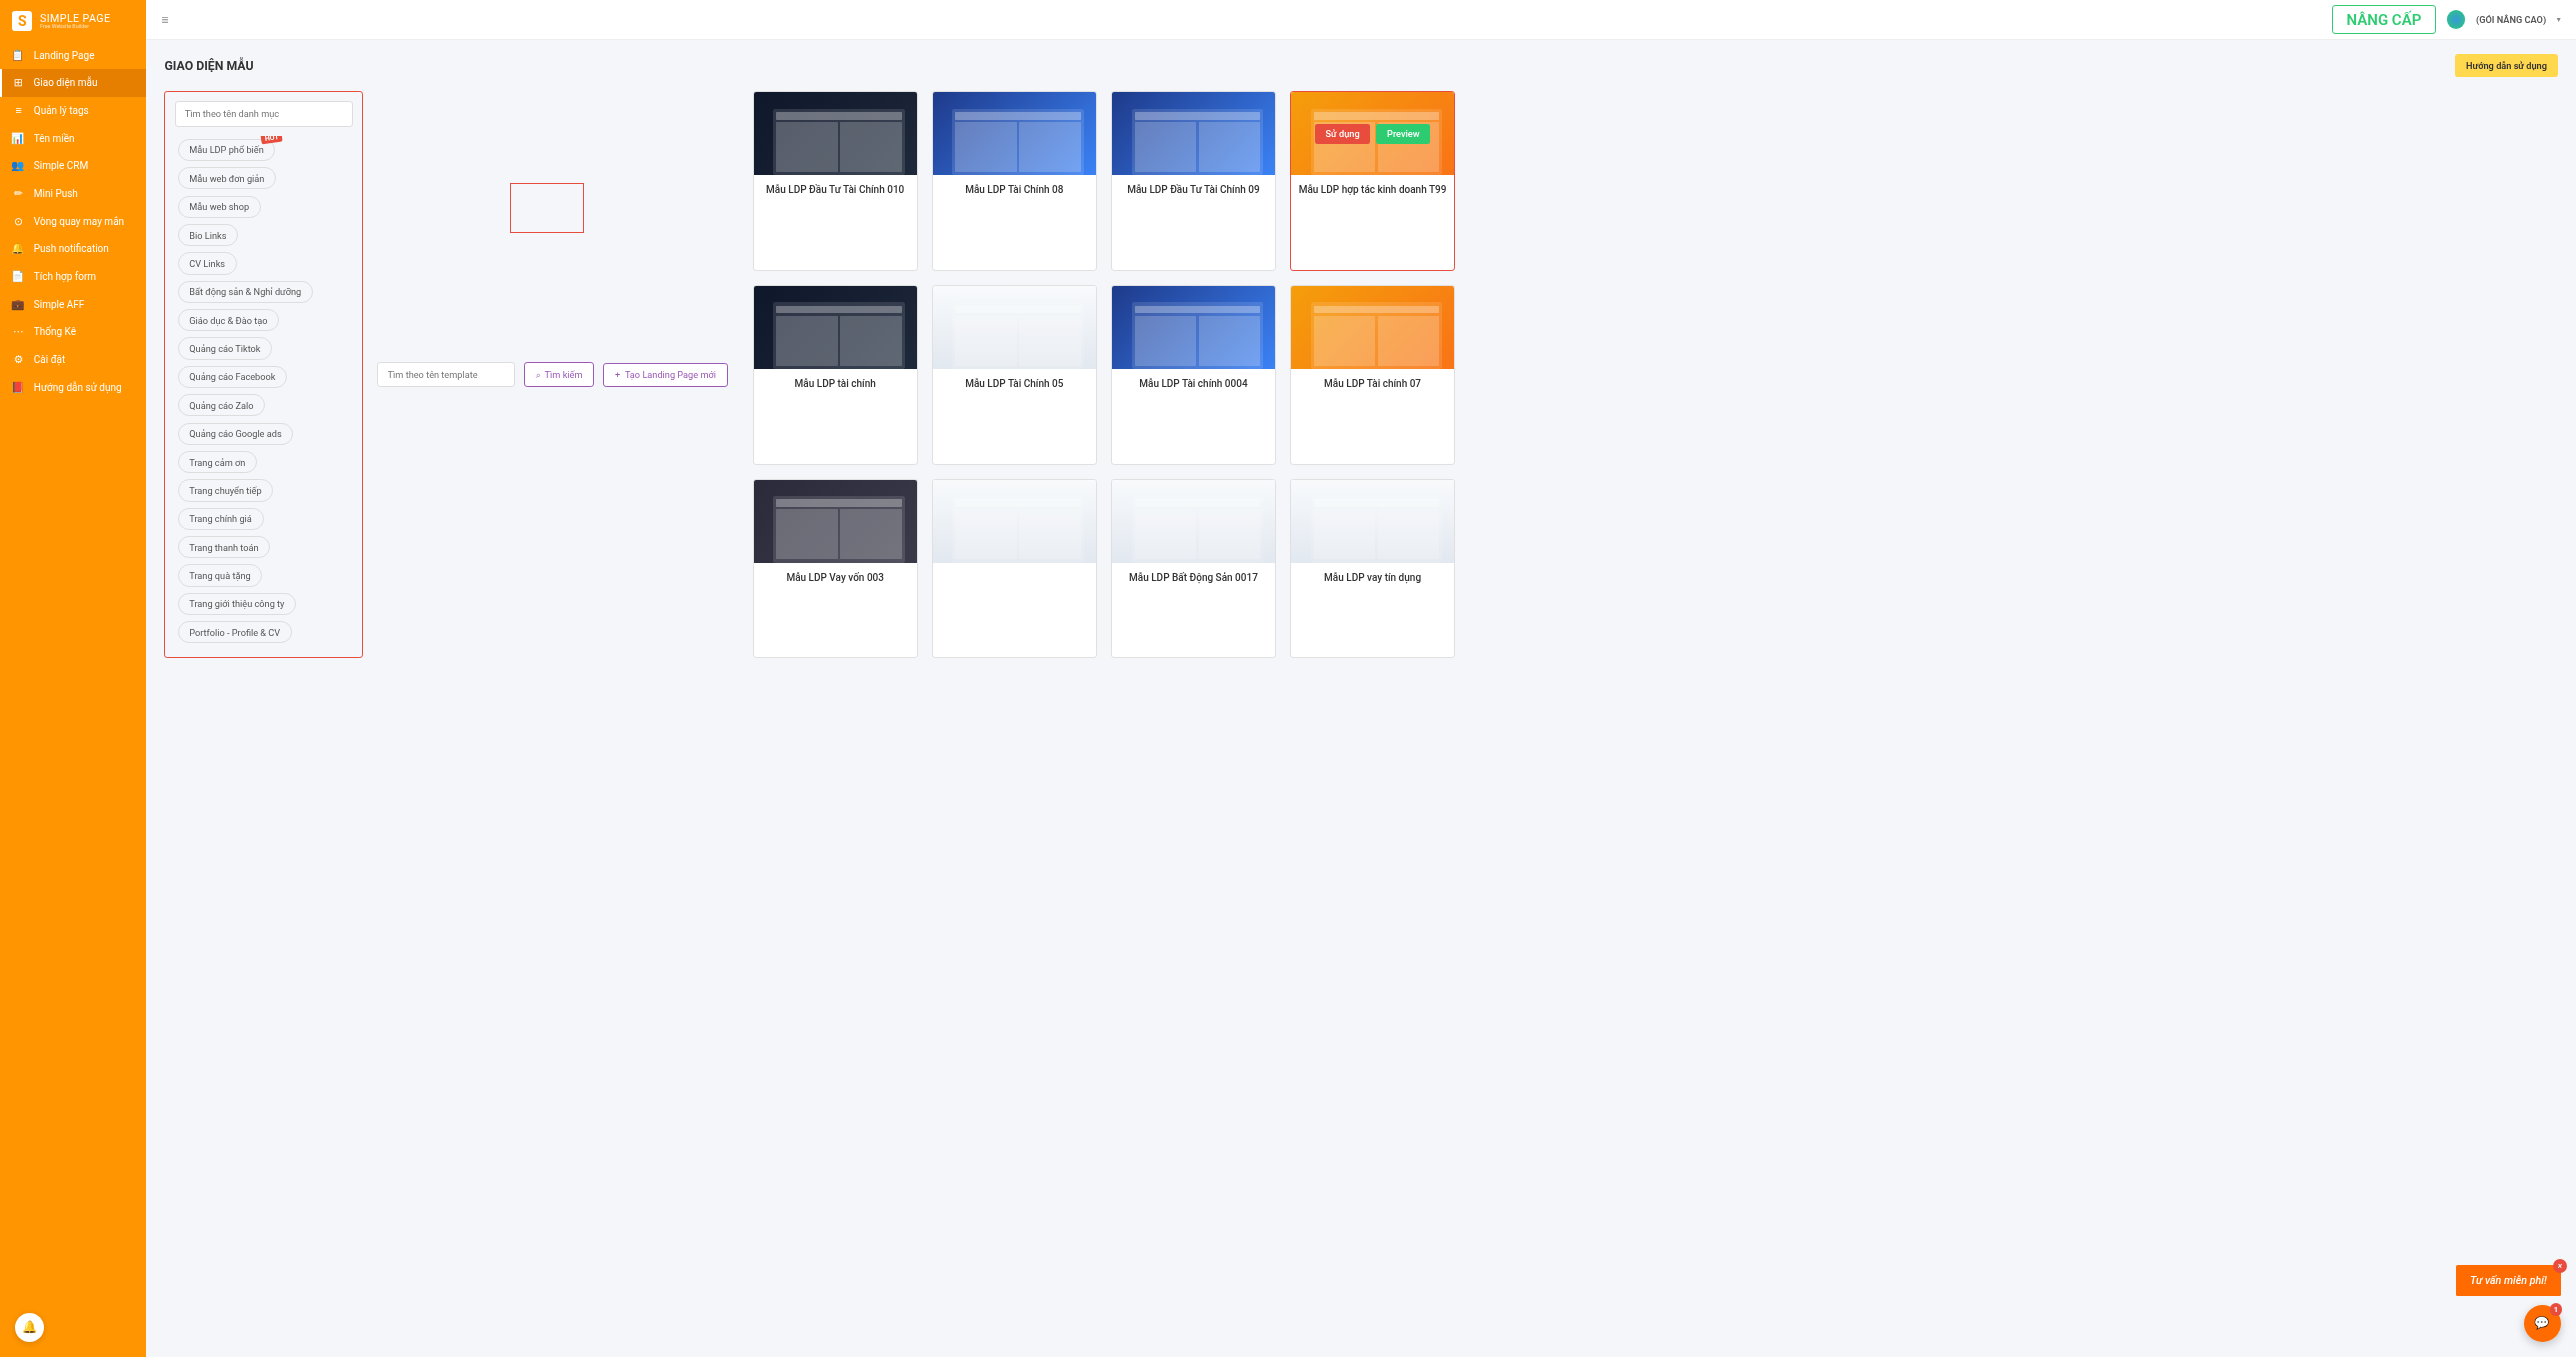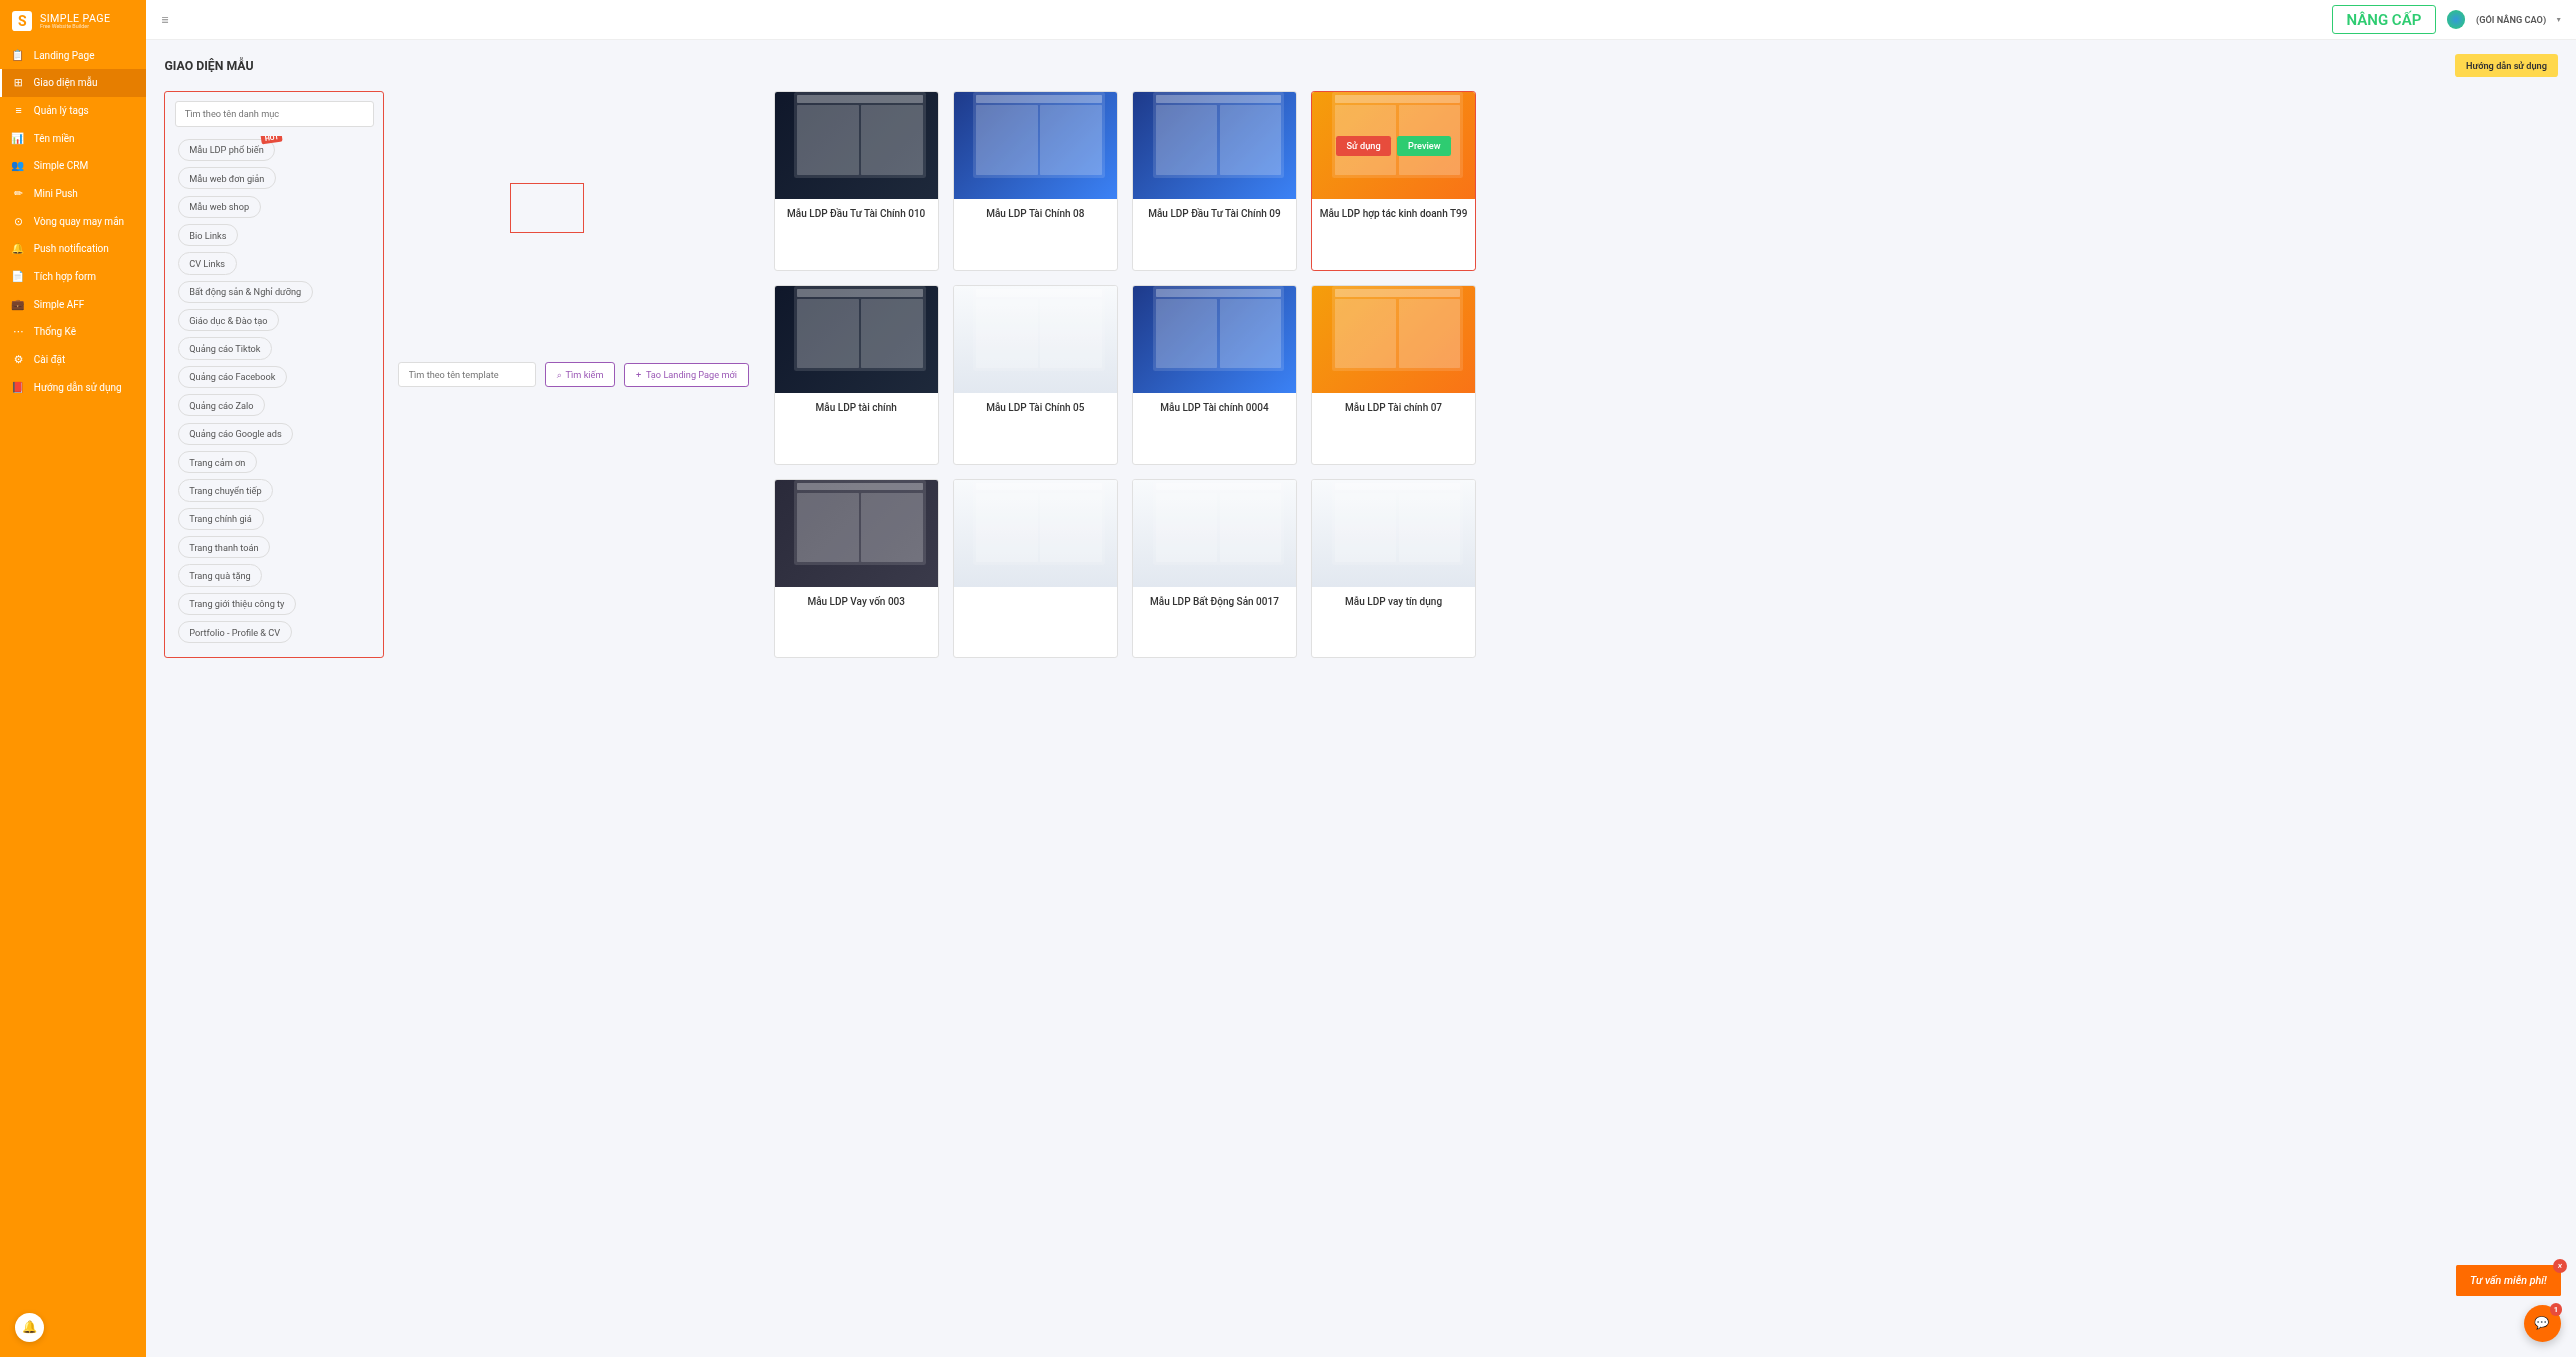--- a/index.html
+++ b/index.html
@@ -23,37 +23,37 @@
 .upgrade-btn { border: 0.8px solid #2ecc71; color: #2ecc71; background: #fff; padding: 4.6px 14px; border-radius: 3.1px; font-size: 15px; font-weight: 600; cursor: pointer; }
 .avatar { width: 18.4px; height: 18.4px; border-radius: 50%; background: radial-gradient(circle, #3498db, #2ecc71); }
 .account-label { font-size: 9.2px; color: #555; font-weight: 600; }
 
 .content { flex: 1; overflow: auto; padding: 14px 18.4px; position: relative; }
 .content-header { display: flex; justify-content: space-between; align-items: center; margin-bottom: 14px; }
 .page-title { font-size: 12.3px; font-weight: 700; color: #333; }
 .help-btn { background: #ffd84d; color: #333; border: none; padding: 6.1px 10.7px; border-radius: 3.1px; font-size: 9.2px; font-weight: 600; cursor: pointer; }
 
 .body-grid { display: flex; gap: 14px; }
-.left-panel { width: 220px; border: 1.5px solid #e74c3c; border-radius: 3.1px; display: flex; flex-direction: column; }
+.left-panel { width: 199px; border: 1.5px solid #e74c3c; border-radius: 3.1px; display: flex; flex-direction: column; }
 .category-search { border: 0.8px solid #ddd; border-radius: 3.1px; padding: 6.1px 9.2px; font-size: 9.2px; color: #999; margin: 9.2px; outline: none; }
 .categories { padding: 0 10.7px 10.7px; overflow: auto; }
 .cat-item { display: inline-block; border: 0.8px solid #ddd; border-radius: 12.3px; padding: 4.6px 10.7px; font-size: 9.2px; color: #555; margin: 3.1px 1.5px; cursor: pointer; position: relative; white-space: nowrap; }
 .hot-badge { position: absolute; top: -7.7px; right: -7.7px; background: #e74c3c; color: #fff; font-size: 7px; padding: 1.5px 3.8px; border-radius: 2.3px; transform: rotate(-8deg); font-weight: bold; }
 .cat-row { display: block; }
 
 .right-panel { flex: 1; display: flex; flex-direction: row; gap: 25px; }
 .search-row { display: flex; gap: 9.2px; align-items: center; }
 .template-search { flex: 1; border: 0.8px solid #ddd; border-radius: 3.1px; padding: 6.1px 9.2px; font-size: 9.2px; color: #999; max-width: 222px; outline: none; }
 .search-btn { border: 0.8px solid #9b59b6; color: #9b59b6; background: #fff; padding: 5.4px 10.7px; border-radius: 3.1px; font-size: 9.2px; cursor: pointer; display: inline-flex; align-items: center; gap: 3.8px; }
 .create-btn { border: 0.8px solid #9b59b6; color: #9b59b6; background: #fff; padding: 5.4px 10.7px; border-radius: 3.1px; font-size: 9.2px; cursor: pointer; margin-left: auto; display: inline-flex; gap: 4.6px; }
 
 .templates-grid { display: grid; grid-template-columns: repeat(4, 1fr); gap: 14px; }
 .tpl-card { background: #fff; border: 0.8px solid #e0e0e0; border-radius: 3.1px; overflow: hidden; display: flex; flex-direction: column; }
 .tpl-card.highlighted { border: 1.5px solid #e74c3c; }
-.tpl-thumb { height: 107px; background: linear-gradient(135deg, #1a1a2e, #16213e); position: relative; display: flex; align-items: flex-start; justify-content: center; padding-left: 8px; }
+.tpl-thumb { height: 83px; background: linear-gradient(135deg, #1a1a2e, #16213e); position: relative; display: flex; align-items: flex-end; justify-content: center; padding-left: 8px; }
 .tpl-thumb.blue { background: linear-gradient(135deg, #1e3a8a, #3b82f6); }
 .tpl-thumb.orange { background: linear-gradient(135deg, #f59e0b, #f97316); }
 .tpl-thumb.dark { background: linear-gradient(135deg, #0f172a, #1e293b); }
 .tpl-thumb.light { background: linear-gradient(180deg, #f8fafc, #e2e8f0); }
 .tpl-thumb.red { background: linear-gradient(135deg, #2a2a3a, #3a3a4a); }
 .tpl-overlay { position: absolute; inset: 0; display: flex; align-items: center; justify-content: center; gap: 6.1px; }
 .tpl-btn { padding: 4.6px 10.7px; border-radius: 2.3px; border: none; font-size: 9.2px; color: #fff; cursor: pointer; font-weight: 500; }
 .tpl-btn.use { background: #e74c3c; }
 .tpl-btn.preview { background: #2ecc71; }
 .tpl-title { padding: 9.2px 7.7px; text-align: center; font-size: 10px; color: #333; font-weight: 500; }

